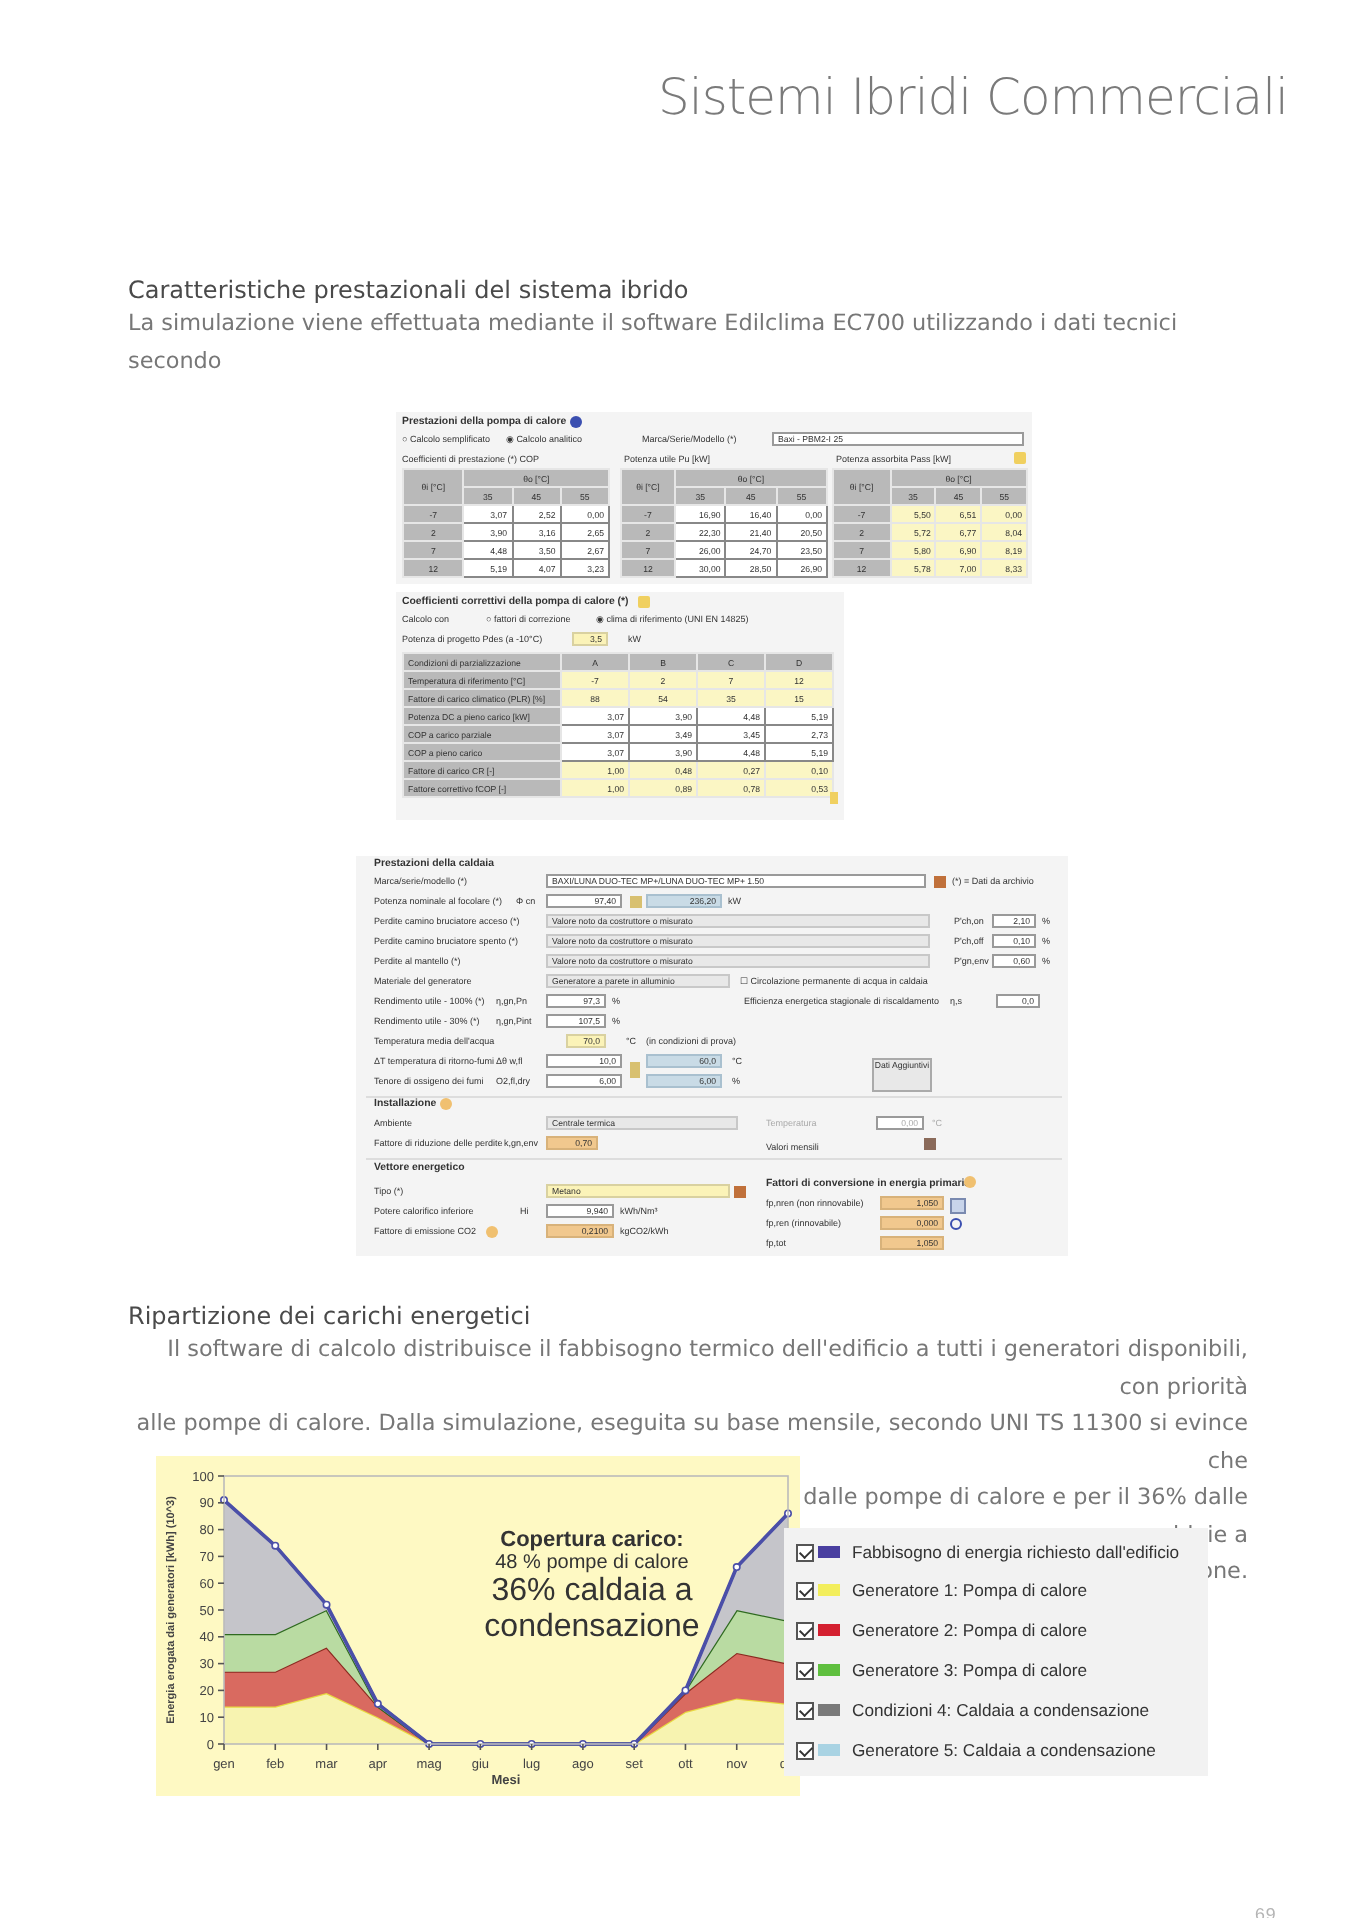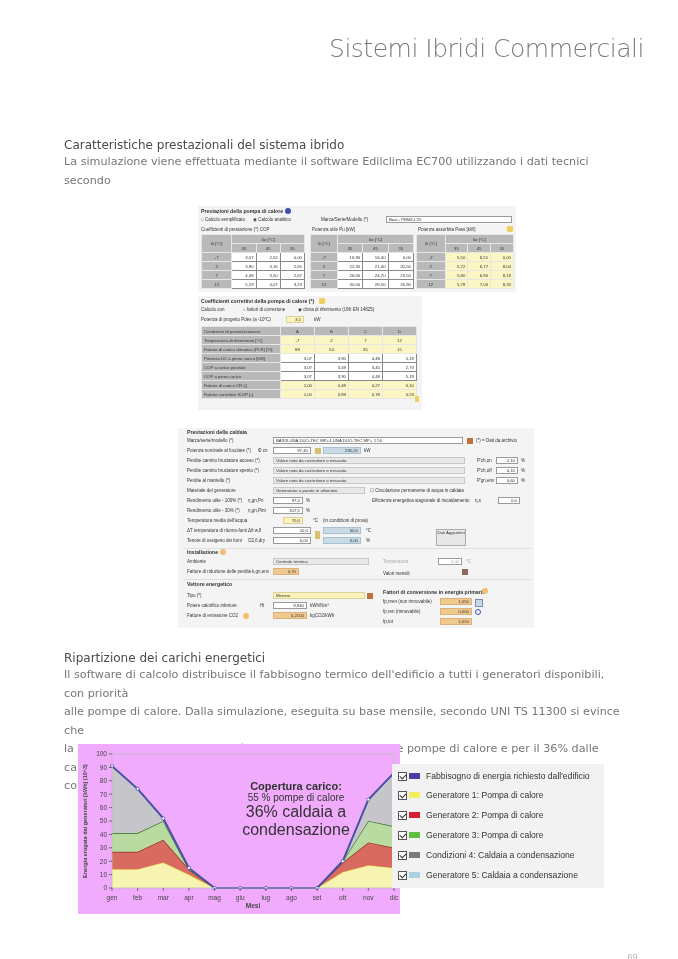--- a/index.html
+++ b/index.html
@@ -17,21 +17,21 @@
   .grid td.y { background:#fbf6c4; text-align:right; }
   .grid td.yc { background:#fbf6c4; text-align:center; }
   .grid td.l { background:#b9b9b9; text-align:left; }
   .inp { position:absolute; background:#fff; border:1px solid #9a9a9a; height:7px; font-size:4.3px; text-align:right; padding-right:2px; box-sizing:border-box; line-height:6px; }
   .inp.left { text-align:left; padding-left:2px; }
   .inp.gray { background:#e8e8e8; border-color:#c8c8c8; text-align:left; padding-left:2px; }
   .inp.yellow { background:#fbf3b8; border-color:#d9d1a0; }
   .inp.orange { background:#f1c88e; border-color:#d8b27a; }
   .inp.blue { background:#c9dbe6; border-color:#a9c0cf; }
   .ico { position:absolute; width:6px; height:6px; }
-  .chart { position:absolute; left:78px; top:744px; width:322px; height:170px; background:#f0abfc; }
+  .chart { position:absolute; left:78px; top:728px; width:322px; height:170px; background:#fef9c3; }
   .legend { position:absolute; left:392px; top:764px; width:212px; height:124px; background:#f2f2f2; font-family:"Liberation Sans", sans-serif; }
   .leg-item { position:absolute; left:6px; height:14px; display:flex; align-items:center; font-size:8.6px; color:#333; white-space:nowrap; }
   .cb { width:9px; height:9px; border:1px solid #555; background:#fff; position:relative; margin-right:2px; box-sizing:border-box; }
   .cb:after { content:""; position:absolute; left:2px; top:0px; width:3px; height:5px; border:solid #333; border-width:0 1.3px 1.3px 0; transform:rotate(45deg); }
   .sw { width:11px; height:6px; margin-right:6px; }
   .pagenum { position:absolute; right:40px; top:953px; font-size:9px; color:#b5b5b5;font-family:Liberation Mono, monospace; }
 </style>
 </head>
 <body>
 
@@ -345,21 +345,21 @@
   <div class="inp orange" style="left:262px; top:170px; width:32px;">1,050</div>
   <div class="ico" style="left:297px; top:171px; background:#c8d4ea; border:1px solid #7a8ab0;"></div>
   <div class="t" style="left:205px; top:181px;">fp,ren (rinnovabile)</div>
   <div class="inp orange" style="left:262px; top:180px; width:32px;">0,000</div>
   <div class="ico" style="left:297px; top:181px; border-radius:50%; border:1.5px solid #3b4fb0; box-sizing:border-box;"></div>
   <div class="t" style="left:205px; top:191px;">fp,tot</div>
   <div class="inp orange" style="left:262px; top:190px; width:32px;">1,050</div>
 </div>
 
 <div class="sec-h" style="top:651px;">Ripartizione dei carichi energetici</div>
-<div class="sec-p" style="top:666px;">
+<div class="sec-p" style="top:666px;text-align:right;">
   <div>Il software di calcolo distribuisce il fabbisogno termico dell'edificio a tutti i generatori disponibili, con priorità</div>
   <div>alle pompe di calore. Dalla simulazione, eseguita su base mensile, secondo UNI TS 11300 si evince che</div>
   <div>la copertura del carico termico è soddisfatta per il 64% dalle pompe di calore e per il 36% dalle caldaie a</div>
   <div>condensazione.</div>
 </div>
 
 <div class="chart">
   <svg width="322" height="170" viewBox="0 0 322 170">
     <g id="chart-layers">
         <path d="M34,125.24L59.63636363636364,125.24L85.27272727272728,118.53999999999999L110.9090909090909,130.6L136.54545454545456,144L162.1818181818182,144L187.8181818181818,144L213.45454545454547,144L239.0909090909091,144L264.72727272727275,127.92L290.3636363636364,121.22L316,123.9L316,144L290.3636363636364,144L264.72727272727275,144L239.0909090909091,144L213.45454545454547,144L187.8181818181818,144L162.1818181818182,144L136.54545454545456,144L110.9090909090909,144L85.27272727272728,144L59.63636363636364,144L34,144Z" fill="#f7f3b0" stroke="none"></path>
@@ -433,21 +433,21 @@
         <line x1="290.3636363636364" y1="144" x2="290.3636363636364" y2="147" stroke="#555" stroke-width="0.8"></line>
         <text x="290.3636363636364" y="156" text-anchor="middle">nov</text>
         <line x1="316" y1="144" x2="316" y2="147" stroke="#555" stroke-width="0.8"></line>
         <text x="316" y="156" text-anchor="middle">dic</text>
         <text x="175" y="164" text-anchor="middle" font-weight="bold">Mesi</text>
         <text x="0" y="0" text-anchor="middle" font-weight="bold" font-size="5.5" transform="translate(9,77) rotate(-90)">Energia erogata dai generatori [kWh] (10^3)</text>
       </g>
   </svg>
   <div style="position:absolute; left:138px; top:36px; width:160px; text-align:center; font-family:'Liberation Sans', sans-serif; color:#333;">
     <div style="font-size:11px; font-weight:bold;">Copertura carico:</div>
-    <div style="font-size:10px;">55 % pompe di calore</div>
+    <div style="font-size:10px;">48 % pompe di calore</div>
     <div style="font-size:16px;">36% caldaia a condensazione</div>
   </div>
 </div>
 
 <div class="legend">
   <div class="leg-item" style="top:5px;">
       <span class="cb"></span>
       <span class="sw" style="background:#4a3fa0;"></span>
       <span>Fabbisogno di energia richiesto dall'edificio</span>
     </div>

